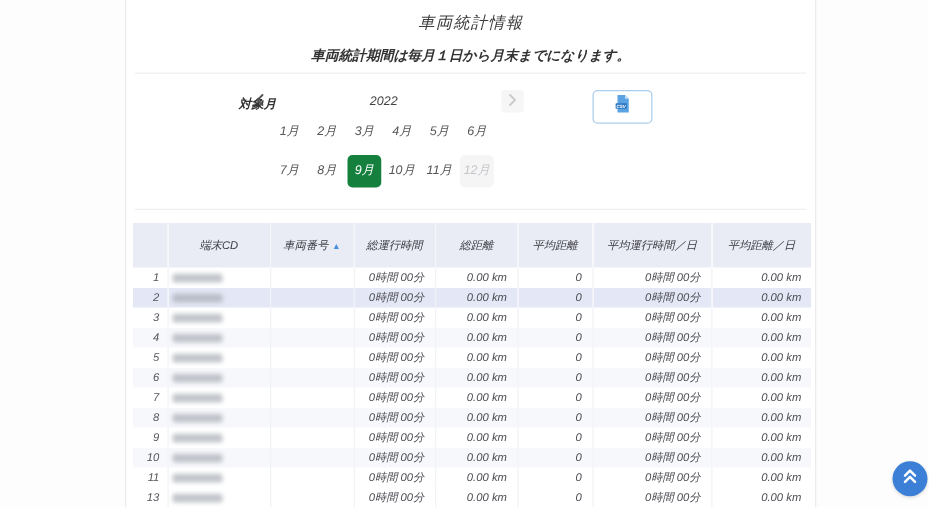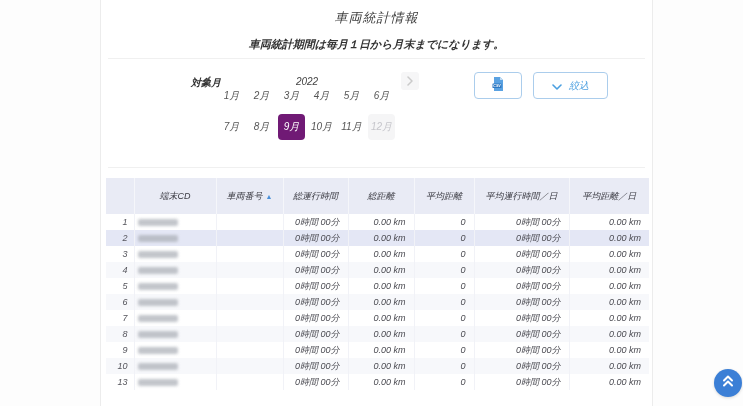--- a/index.html
+++ b/index.html
@@ -19,25 +19,25 @@
   .divider-2 { top:167px; }
 
   
   .target-month-label { position:absolute; left:50px; top:76px; font-size:10px; font-weight:bold; color:#333;margin-left:40px; }
   .nav-btn { position:absolute; width:18px; height:18px; display:flex; align-items:center; justify-content:center;
     border-radius:3px; cursor:pointer; background:transparent; }
   .prev-btn { left:98px; top:72px; }
   .next-btn { left:300px; top:72px; background:#f6f6f7; }
   .year-label { position:absolute; left:120px; top:76px; width:172px; text-align:center;
     font-size:10px; color:#444; }
-  .month-grid { position:absolute; left:117px; top:83px; width:177px;
+  .month-grid { position:absolute; left:117px; top:93px; width:177px;
     display:flex; flex-wrap:wrap; column-gap:3px; row-gap:5px; }
   .month-cell { width:27px; height:26px; line-height:26px; text-align:center;
     font-size:10px; color:#555; border-radius:4px; cursor:pointer; }
-  .month-cell.selected { background:#701a75; color:#fff; }
+  .month-cell.selected { background:#15803d; color:#fff; }
   .month-cell.disabled { background:#f5f5f6; color:#c6c6cb; cursor:default; }
 
   .toolbar-btn { position:absolute; top:72px; height:27px; background:#fff;
     border:1px solid #abcdec; border-radius:4px; display:flex; align-items:center;
     justify-content:center; cursor:pointer; }
   .csv-btn { left:373px; width:48px; }
   .filter-btn { left:432px; width:75px; gap:7px; }
   .filter-label { font-size:10px; color:#4a9fe0; }
 
   
@@ -112,28 +112,20 @@
       <span>
         <svg width="14" height="16" viewBox="0 0 14 16">
           <path d="M3 1 h6 l3 3 v11 h-9 z" fill="#5aa2e2"></path>
           <path d="M9 1 l3 3 h-3 z" fill="#c3ddf4"></path>
           <rect x="1.5" y="7.5" width="9" height="4.5" rx="0.5" fill="#2e78c2"></rect>
           <text x="6" y="11" font-size="3.6" fill="#fff" text-anchor="middle" font-weight="bold">CSV</text>
         </svg>
       </span>
     </div>
 
-    <div class="toolbar-btn filter-btn">
-      <span>
-        <svg width="10" height="7" viewBox="0 0 10 7">
-            <polyline points="1,1 5,5 9,1" fill="none" stroke="#4a9fe0" stroke-width="1.6" stroke-linecap="round" stroke-linejoin="round"></polyline>
-          </svg>
-      </span>
-      <span class="filter-label">絞込</span>
-    </div>
 
     <div class="divider divider-2"></div>
 
     <table class="stat-table">
       <colgroup>
         <col style="width:28px">
           <col style="width:82px">
           <col style="width:67px">
           <col style="width:65px">
         <col style="width:66px">
@@ -248,20 +240,30 @@
             <td class="col-no">10</td>
             <td class="col-terminal"><span class="redacted"></span></td>
             <td></td>
             <td class="al-r">0時間 00分</td>
             <td class="al-r">0.00 km</td>
             <td class="al-r">0</td>
             <td class="al-r">0時間 00分</td>
             <td class="al-r">0.00 km</td>
           </tr>
           <tr>
+            <td class="col-no">11</td>
+            <td class="col-terminal"><span class="redacted"></span></td>
+            <td></td>
+            <td class="al-r">0時間 00分</td>
+            <td class="al-r">0.00 km</td>
+            <td class="al-r">0</td>
+            <td class="al-r">0時間 00分</td>
+            <td class="al-r">0.00 km</td>
+          </tr>
+          <tr>
             <td class="col-no">13</td>
             <td class="col-terminal"><span class="redacted"></span></td>
             <td></td>
             <td class="al-r">0時間 00分</td>
             <td class="al-r">0.00 km</td>
             <td class="al-r">0</td>
             <td class="al-r">0時間 00分</td>
             <td class="al-r">0.00 km</td>
           </tr>
         </tbody>

